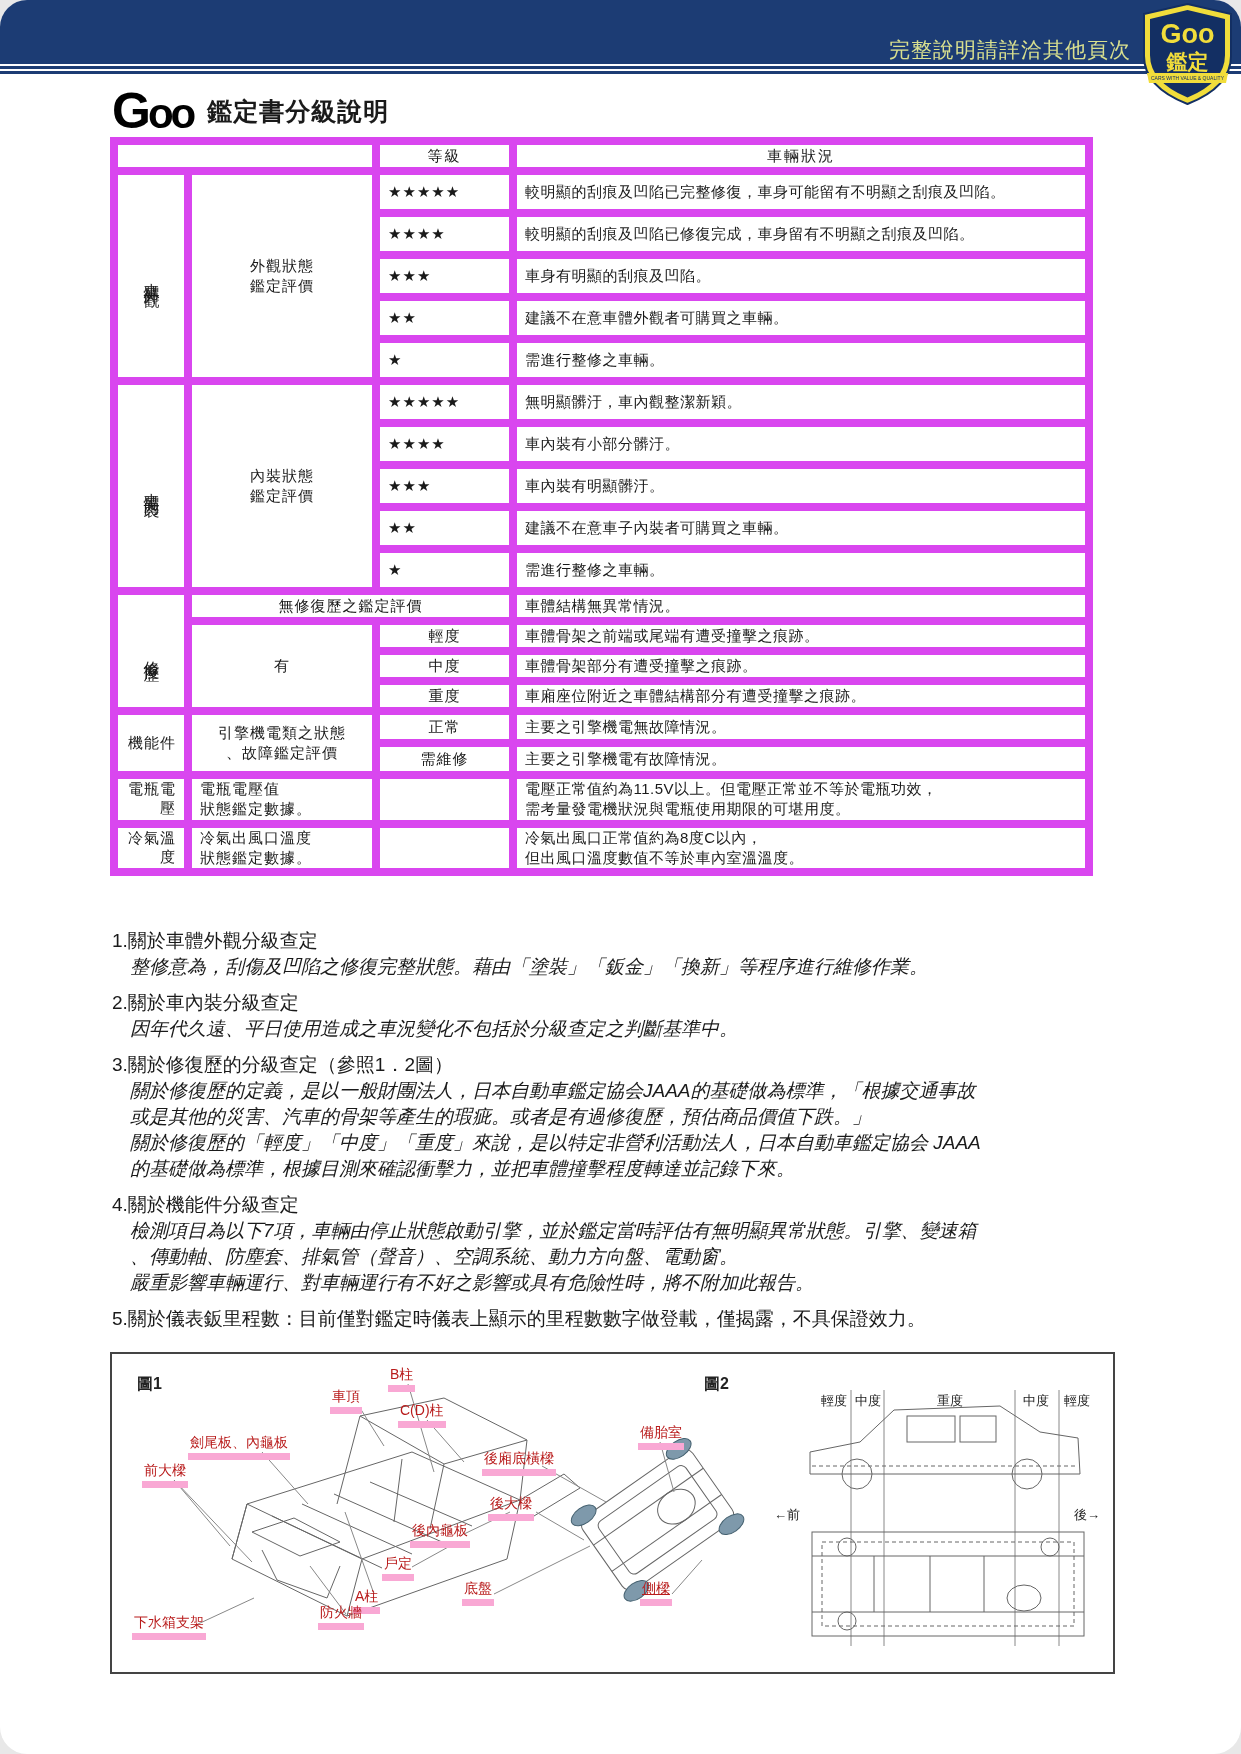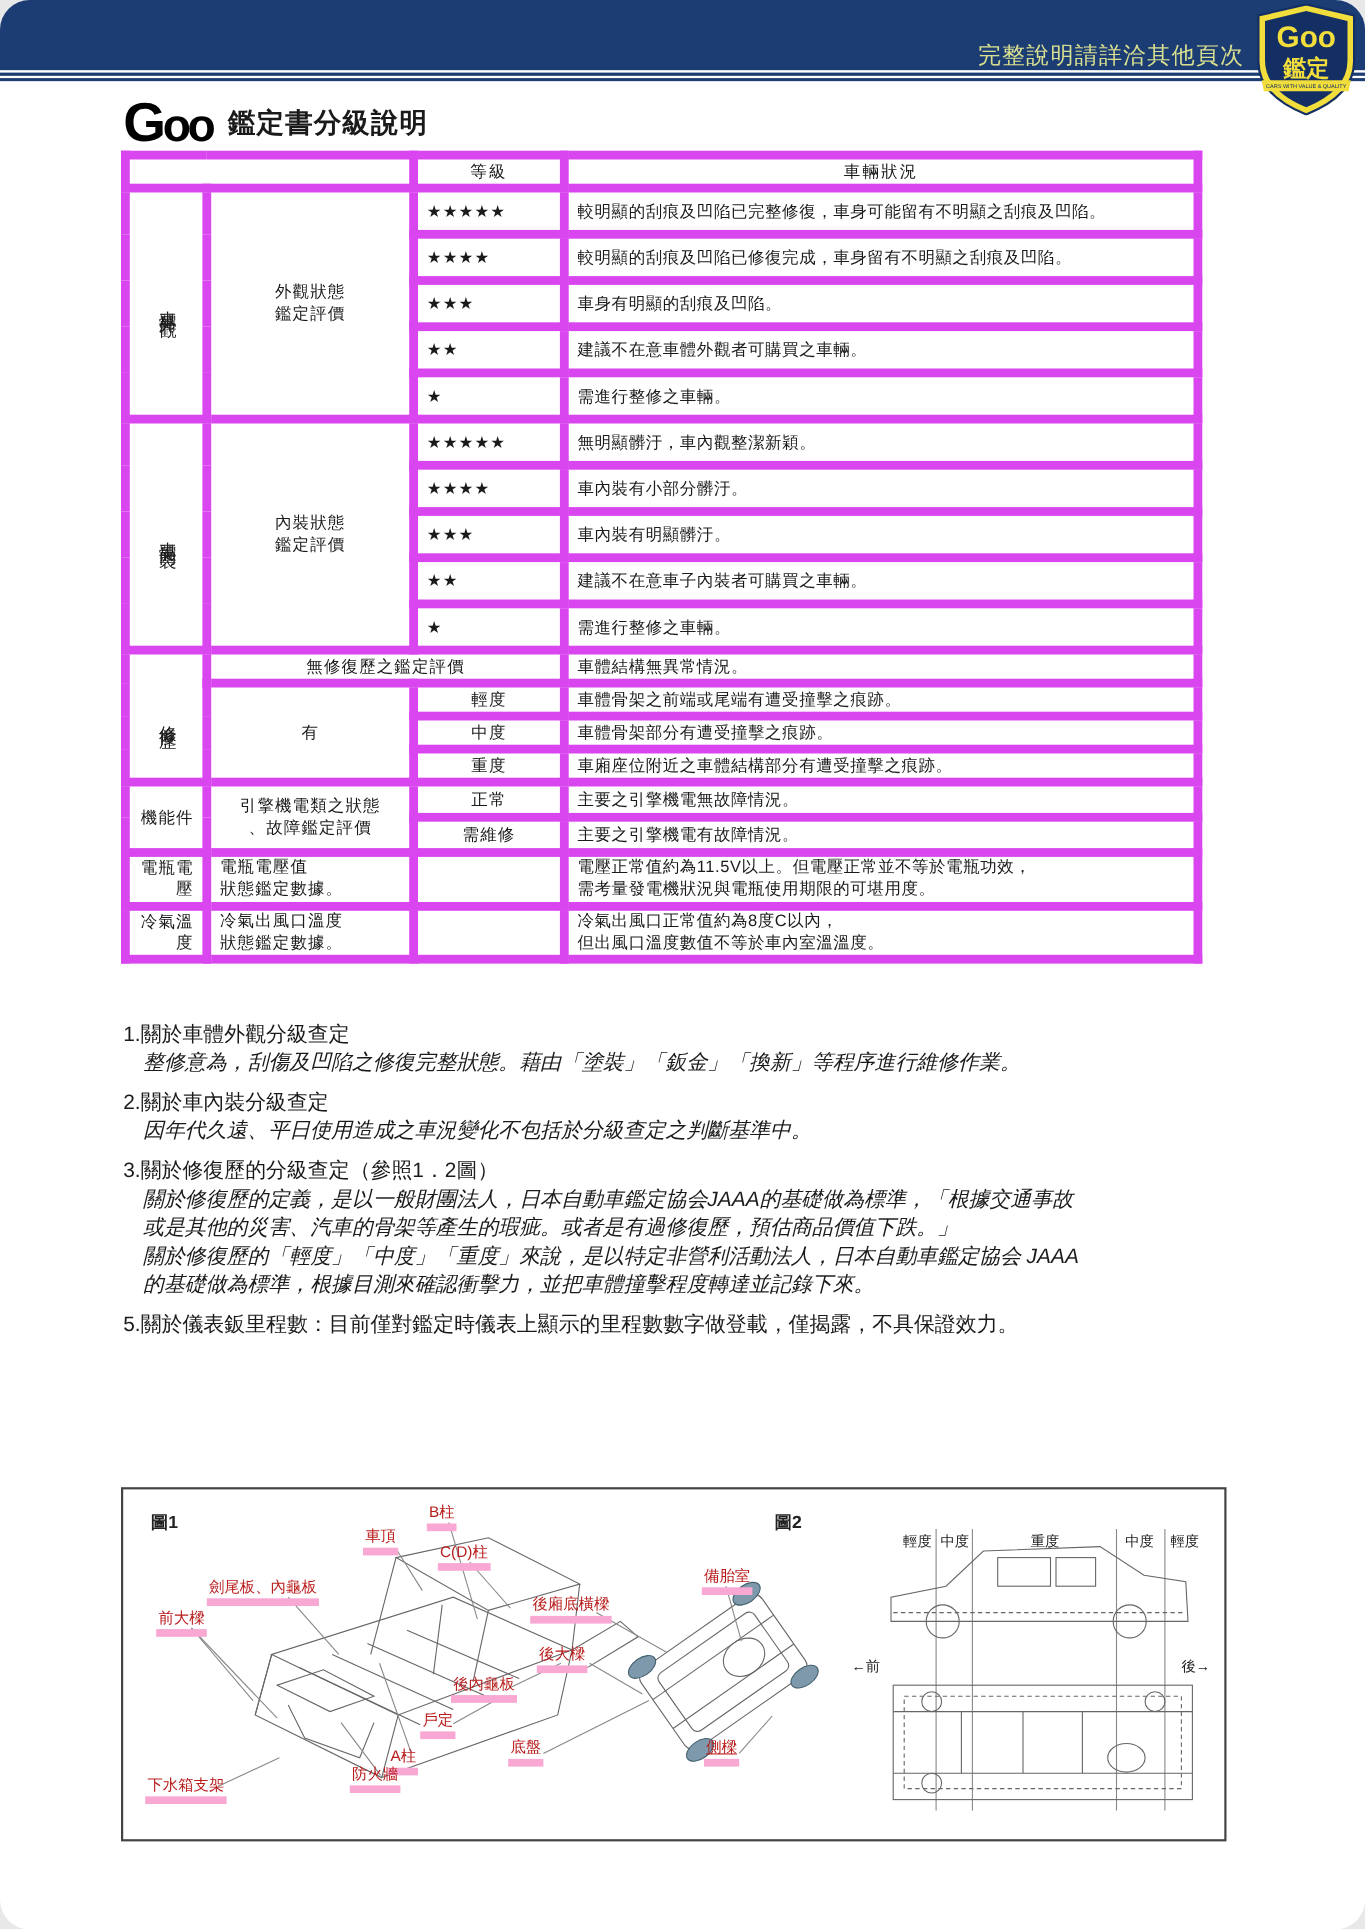--- a/index.html
+++ b/index.html
@@ -203,20 +203,26 @@
     <div class="note">
       <div>2.關於車內裝分級查定</div>
       <div class="nbody">因年代久遠、平日使用造成之車況變化不包括於分級查定之判斷基準中。</div>
     </div>
     <div class="note">
       <div>3.關於修復歷的分級查定（參照1．2圖）</div>
       <div class="nbody">關於修復歷的定義，是以一般財團法人，日本自動車鑑定協会JAAA的基礎做為標準，「根據交通事故
 或是其他的災害、汽車的骨架等產生的瑕疵。或者是有過修復歷，預估商品價值下跌。」
 關於修復歷的「輕度」「中度」「重度」來說，是以特定非營利活動法人，日本自動車鑑定協会 JAAA
 的基礎做為標準，根據目測來確認衝擊力，並把車體撞擊程度轉達並記錄下來。</div>
+    </div>
+    <div class="note">
+      <div>4.關於機能件分級查定</div>
+      <div class="nbody">檢測項目為以下7項，車輛由停止狀態啟動引擎，並於鑑定當時評估有無明顯異常狀態。引擎、變速箱
+、傳動軸、防塵套、排氣管（聲音）、空調系統、動力方向盤、電動窗。
+嚴重影響車輛運行、對車輛運行有不好之影響或具有危險性時，將不附加此報告。</div>
     </div>
     <div class="note">
       <div>5.關於儀表鈑里程數：目前僅對鑑定時儀表上顯示的里程數數字做登載，僅揭露，不具保證效力。</div>
     </div>
   </div>
 
   <div class="figbox">
     <svg class="art" width="1001" height="318" viewBox="0 0 1001 318">
       <g stroke="#666" stroke-width="1" fill="none">
 

